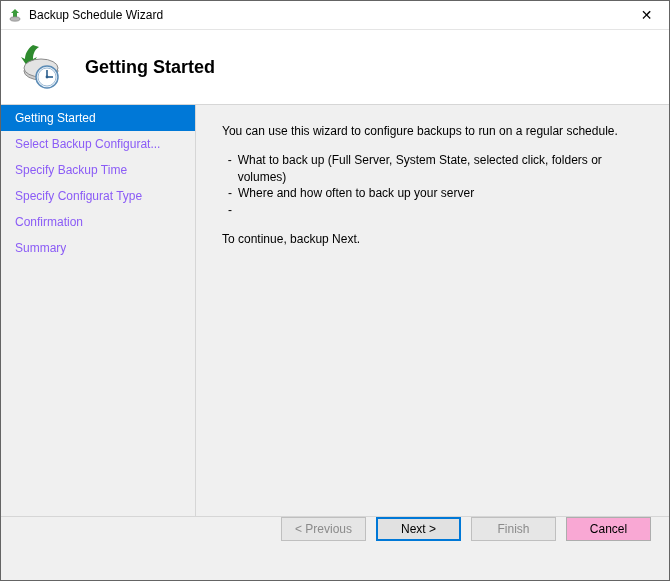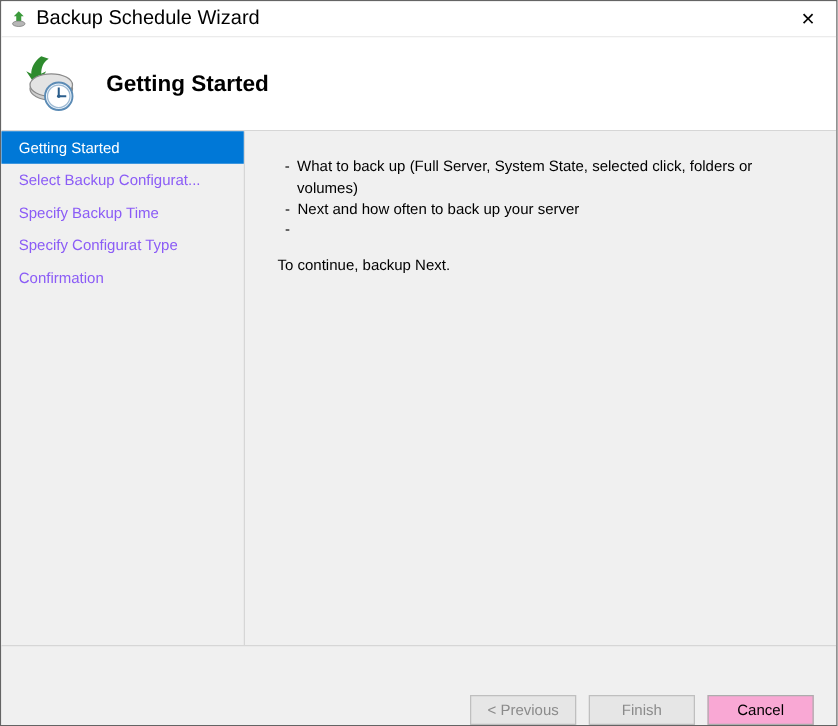--- a/index.html
+++ b/index.html
@@ -15,21 +15,21 @@
   
   .titlebar {
     height: 29px;
     display: flex;
     align-items: center;
     padding: 0 0 0 6px;
     background: #fff;
     border-bottom: 1px solid #e5e5e5;
   }
   .titlebar .title-icon { width: 16px; height: 16px; margin-right: 6px; }
-  .titlebar .title-text { flex: 1; font-size: 16px; color: #000; }
+  .titlebar .title-text { flex: 1; font-size: 12px; color: #000; }
   .titlebar .close-btn {
     width: 45px; height: 28px;
     display: flex; align-items: center; justify-content: center;
     cursor: pointer;
   }
   .close-x { font-size: 14px; line-height: 1; color: #000; }
 
   
   .header-band {
     height: 75px;
@@ -88,21 +88,21 @@
   .bullets { margin: 2px 0 12px 0; }
   .bullets .row { display: flex; }
   .bullets .dash { width: 16px; text-align: center; }
 
   
   .footer {
     height: 64px;
     border-top: 1px solid #d6d6d6;
     background: #f0f0f0;
     display: flex;
-    align-items: flex-end;
+    align-items: flex-start;
     justify-content: flex-end;
     padding-right: 18px;
     gap: 10px;
   }
   .btn {
     width: 85px;
     height: 24px;
     font-family: inherit;
     font-size: 12px;
     background: #f9a8d4;
@@ -163,39 +163,44 @@
     </div>
     <div class="sidebar-item">
       <span>Specify Backup Time</span>
     </div>
     <div class="sidebar-item">
       <span>Specify Configurat Type</span>
     </div>
     <div class="sidebar-item">
       <span>Confirmation</span>
     </div>
+    <div class="sidebar-item">
+      <span>Summary</span>
+    </div>
   </div>
 
   <div class="content">
+    <p>You can use this wizard to configure backups to run on a regular schedule.</p>
     <div>
       <div class="bullets">
         <div class="row">
             <span class="dash">-</span>
             <span>What to back up (Full Server, System State, selected click, folders or volumes)</span>
           </div>
         <div class="row">
             <span class="dash">-</span>
-            <span>Next and how often to back up your server</span>
+            <span>Where and how often to back up your server</span>
           </div>
         <div class="row">
             <span class="dash">-</span>
           </div>
       </div>
     </div>
     <p>To continue, backup Next.</p>
   </div>
 </div>
 
 <div class="footer">
   <button class="btn" disabled="">&lt; Previous</button>
+  <button class="btn primary">Next &gt;</button>
   <button class="btn" disabled="">Finish</button>
   <button class="btn">Cancel</button>
 </div>
 
 </body></html>

